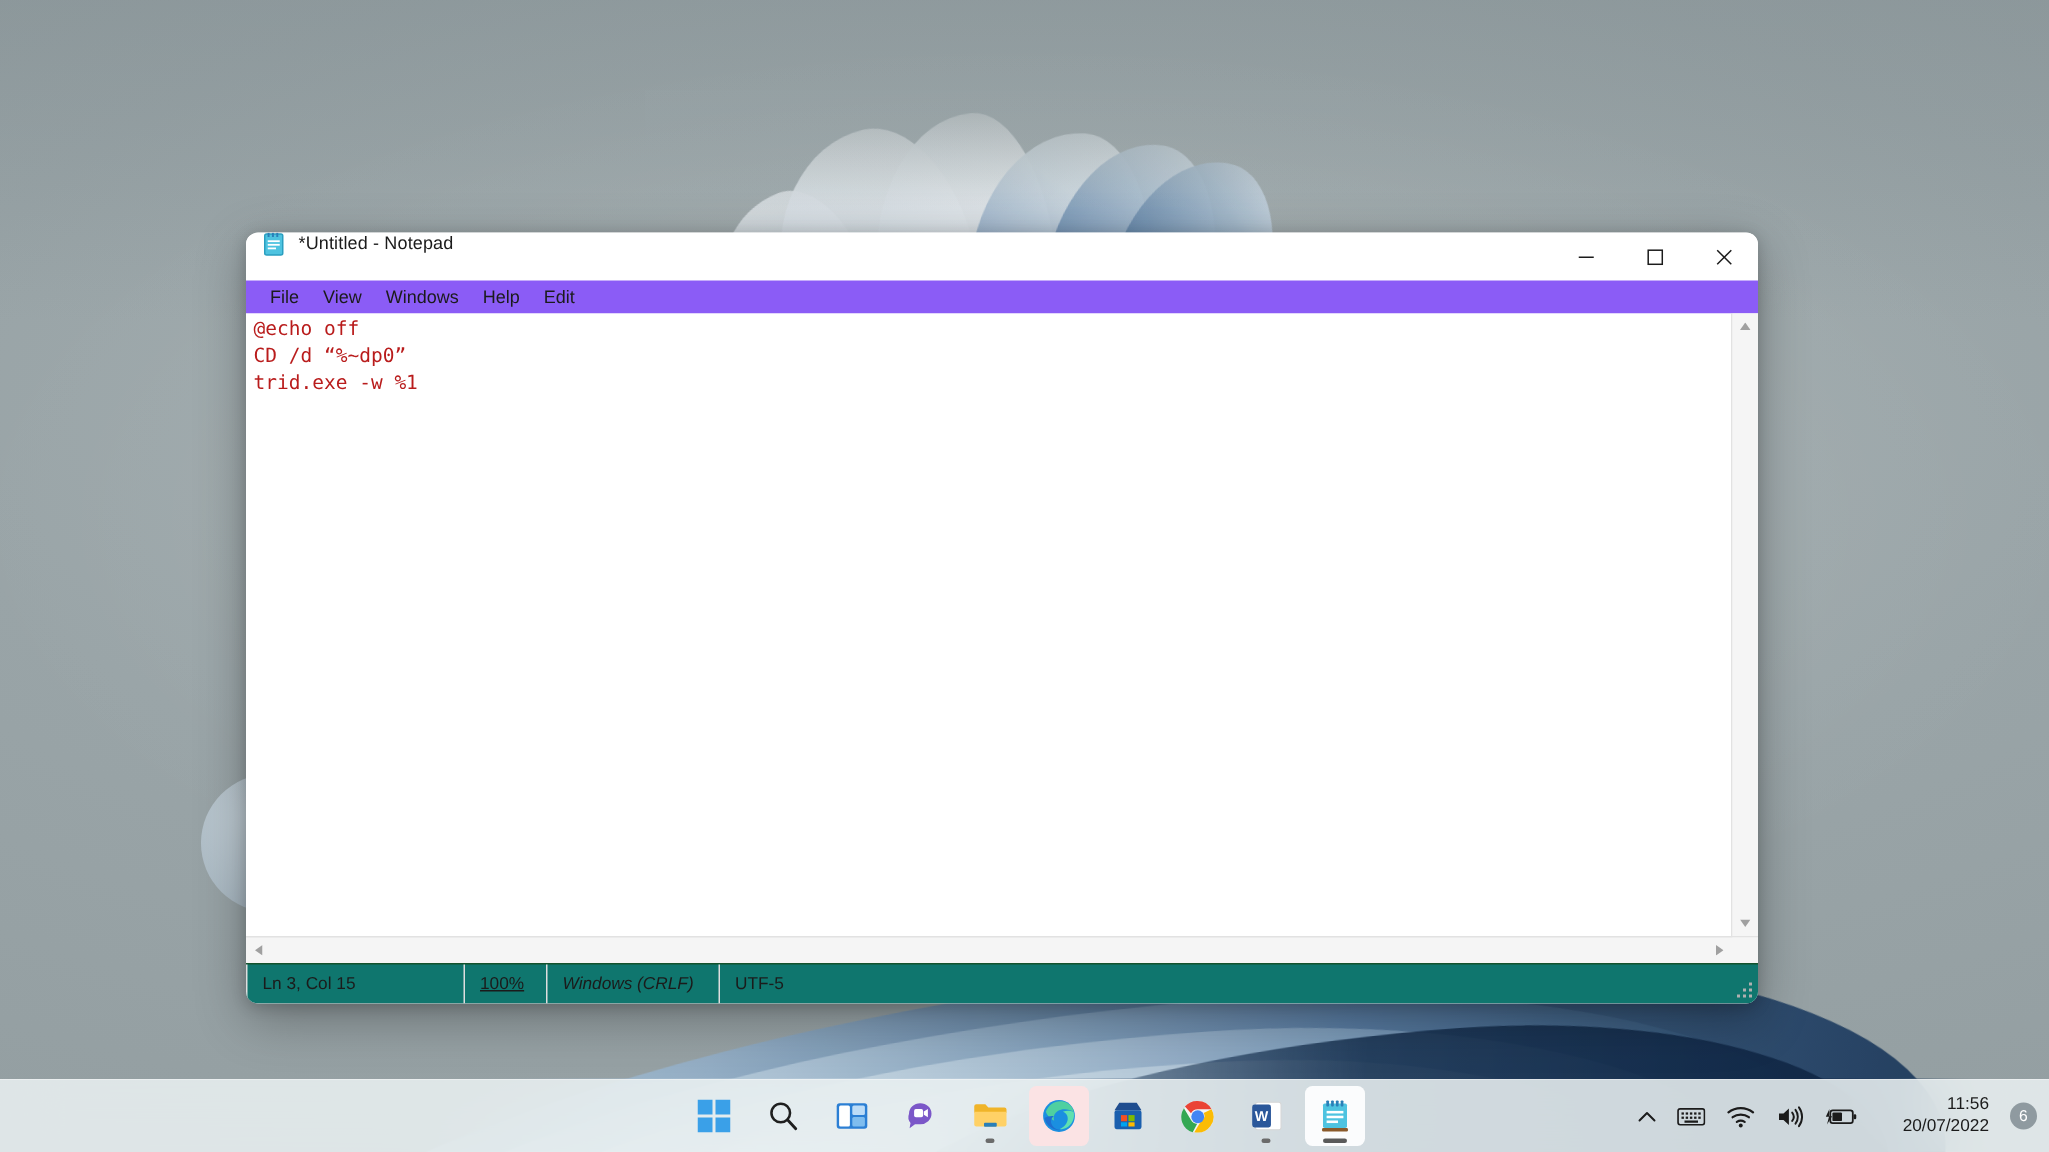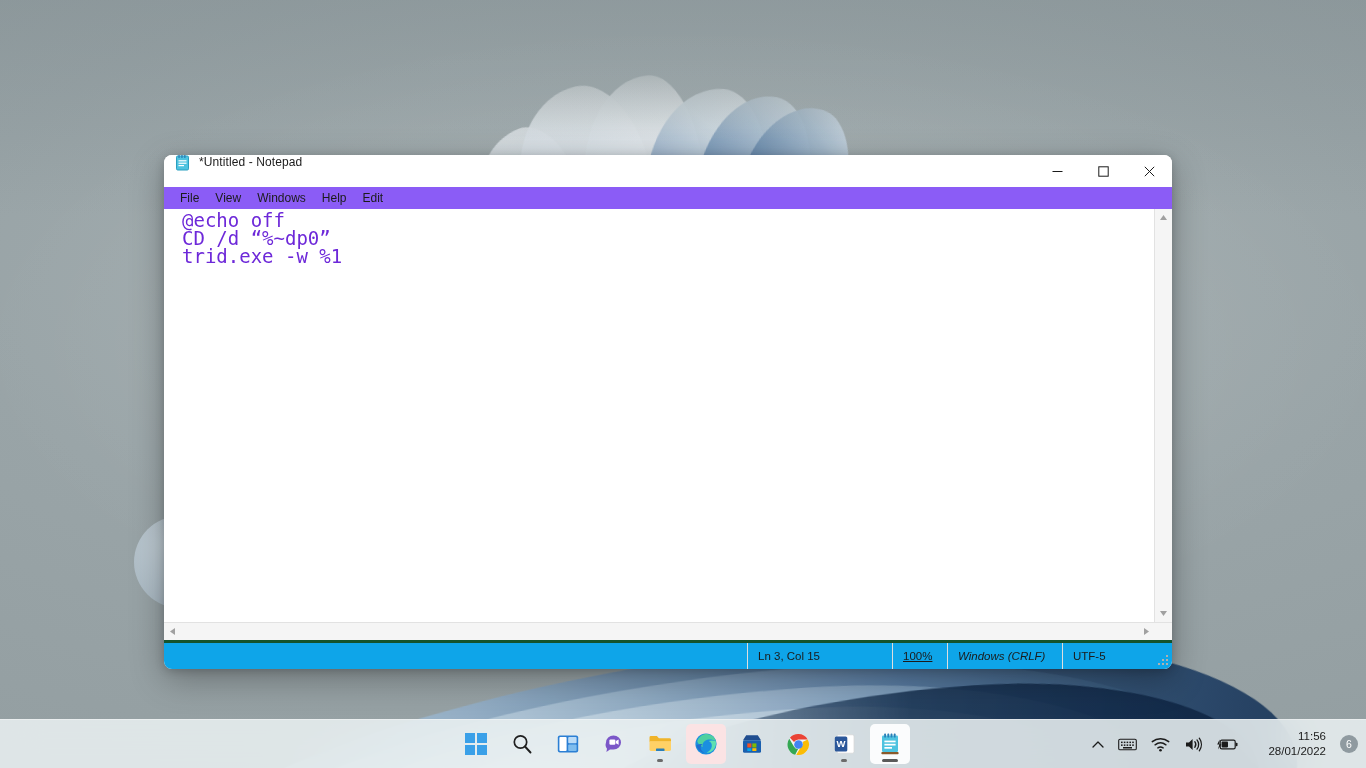--- a/index.html
+++ b/index.html
@@ -219,25 +219,25 @@
     display: flex;
     min-height: 0;
   }
   .text-wrap {
     flex: 1;
     position: relative;
     background: #ffffff;
     overflow: hidden;
   }
   .text-content {
-    padding: 2px 0 0 18px;
+    padding: 2px 0 0 5px;
     font-family: "DejaVu Sans Mono", "Liberation Mono", monospace;
-    font-size: 19px;
+    font-size: 13px;
     line-height: 18px;
-    color: #6d28d9;
+    color: #b91c1c;
     white-space: pre;
   }
 
   
   .vscroll {
     width: 17px;
     background: #f5f5f5;
     border-left: 1px solid #e2e2e2;
     display: flex;
     flex-direction: column;
@@ -265,25 +265,25 @@
     display: flex;
     align-items: center;
     justify-content: center;
     flex: none;
   }
   .hs-track { flex: 1; }
   .hs-corner { width: 17px; background: #f5f5f5; flex: none; }
 
   .statusbar {
     height: 26px;
-    background: #0ea5e9;
-    border-top: 3px solid #14532d;
-    display: flex;
-    align-items: center;
-    justify-content: flex-end;
+    background: #0f766e;
+    border-top: 1px solid #14532d;
+    display: flex;
+    align-items: center;
+    justify-content: flex-start;
     flex: none;
     position: relative;
   }
   .status-cell {
     font-size: 11.5px;
     color: #1b1b1b;
     height: 100%;
     display: flex;
     align-items: center;
     padding: 0 10px;
@@ -655,20 +655,20 @@
       <div class="tray-btn">
         <svg width="21" height="13" viewBox="0 0 21 13">
           <rect x="3.2" y="2.2" width="15" height="8.6" rx="1.6" fill="none" stroke="#1b1b1b" stroke-width="1.2"></rect>
           <rect x="18.7" y="4.8" width="1.8" height="3.4" rx="0.8" fill="#1b1b1b"></rect>
           <rect x="4.6" y="3.6" width="6.4" height="5.8" rx="0.8" fill="#1b1b1b"></rect>
           <path d="M2.6 1.4 0.2 6.5h2.1L1 11.6 4.4 6.2H2.3z" fill="#1b1b1b"></path>
         </svg>
       </div>
       <div class="clock">
         <div>11:56</div>
-        <div>28/01/2022</div>
+        <div>20/07/2022</div>
       </div>
       <div class="badge">6</div>
     </div>
 
   </div>
 
 </div>
 
 </body></html>

